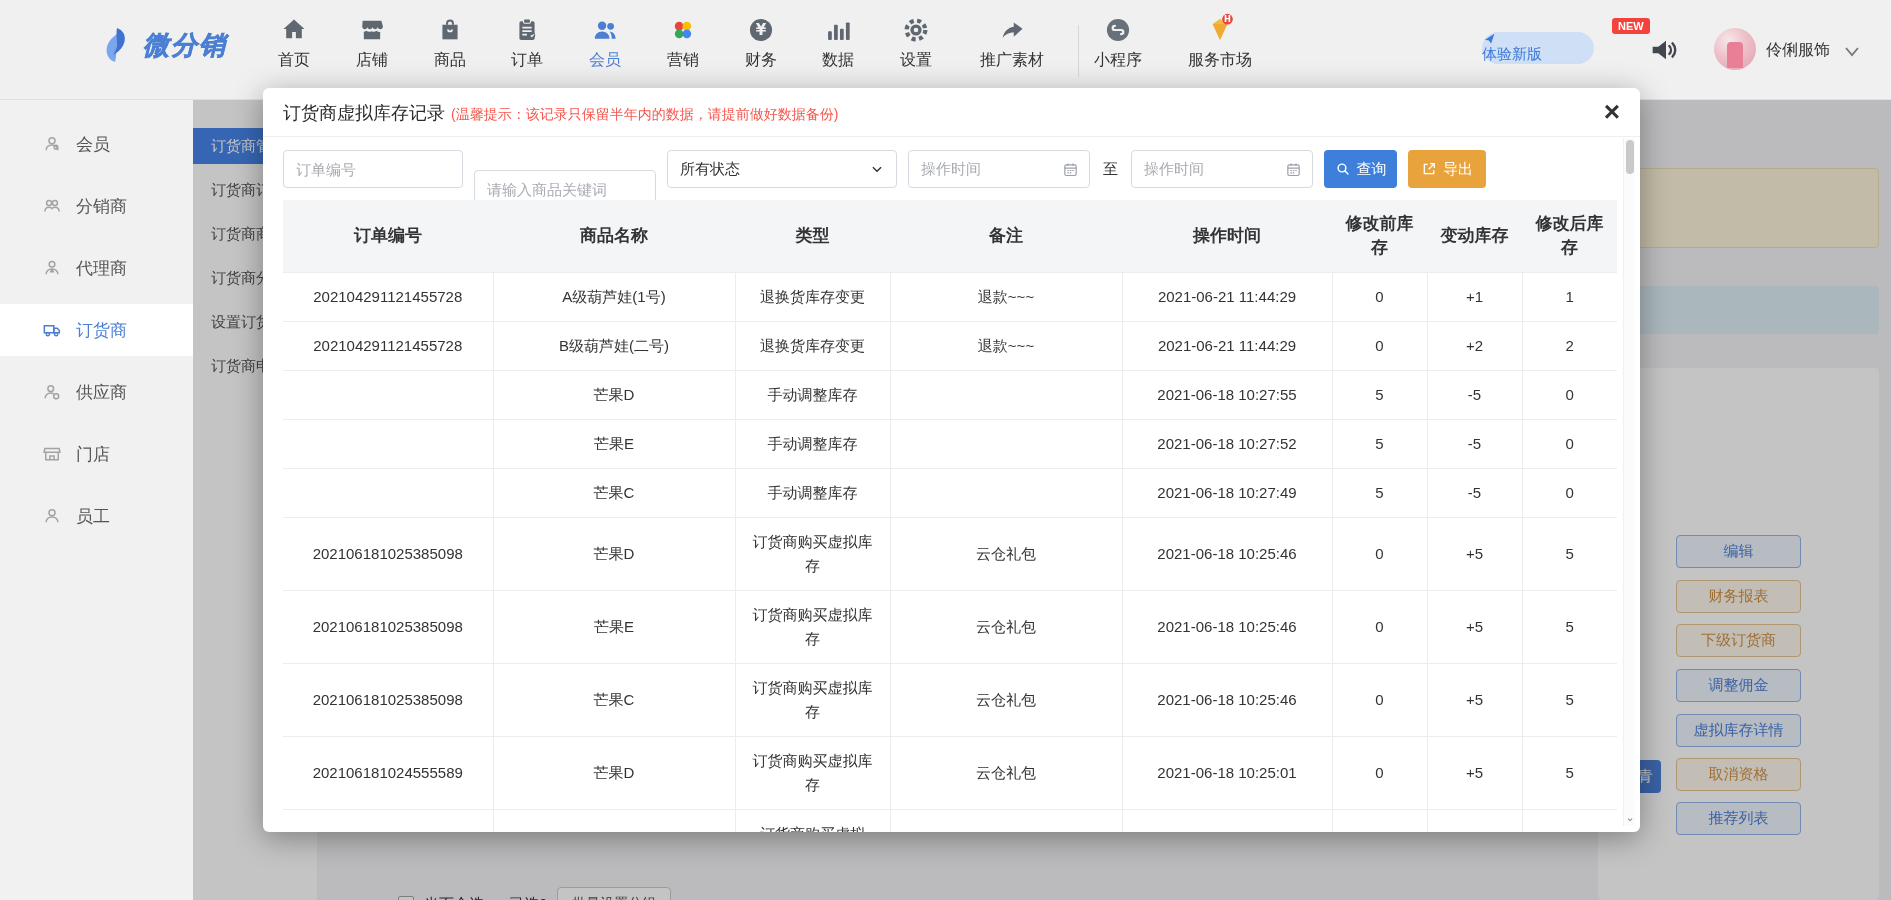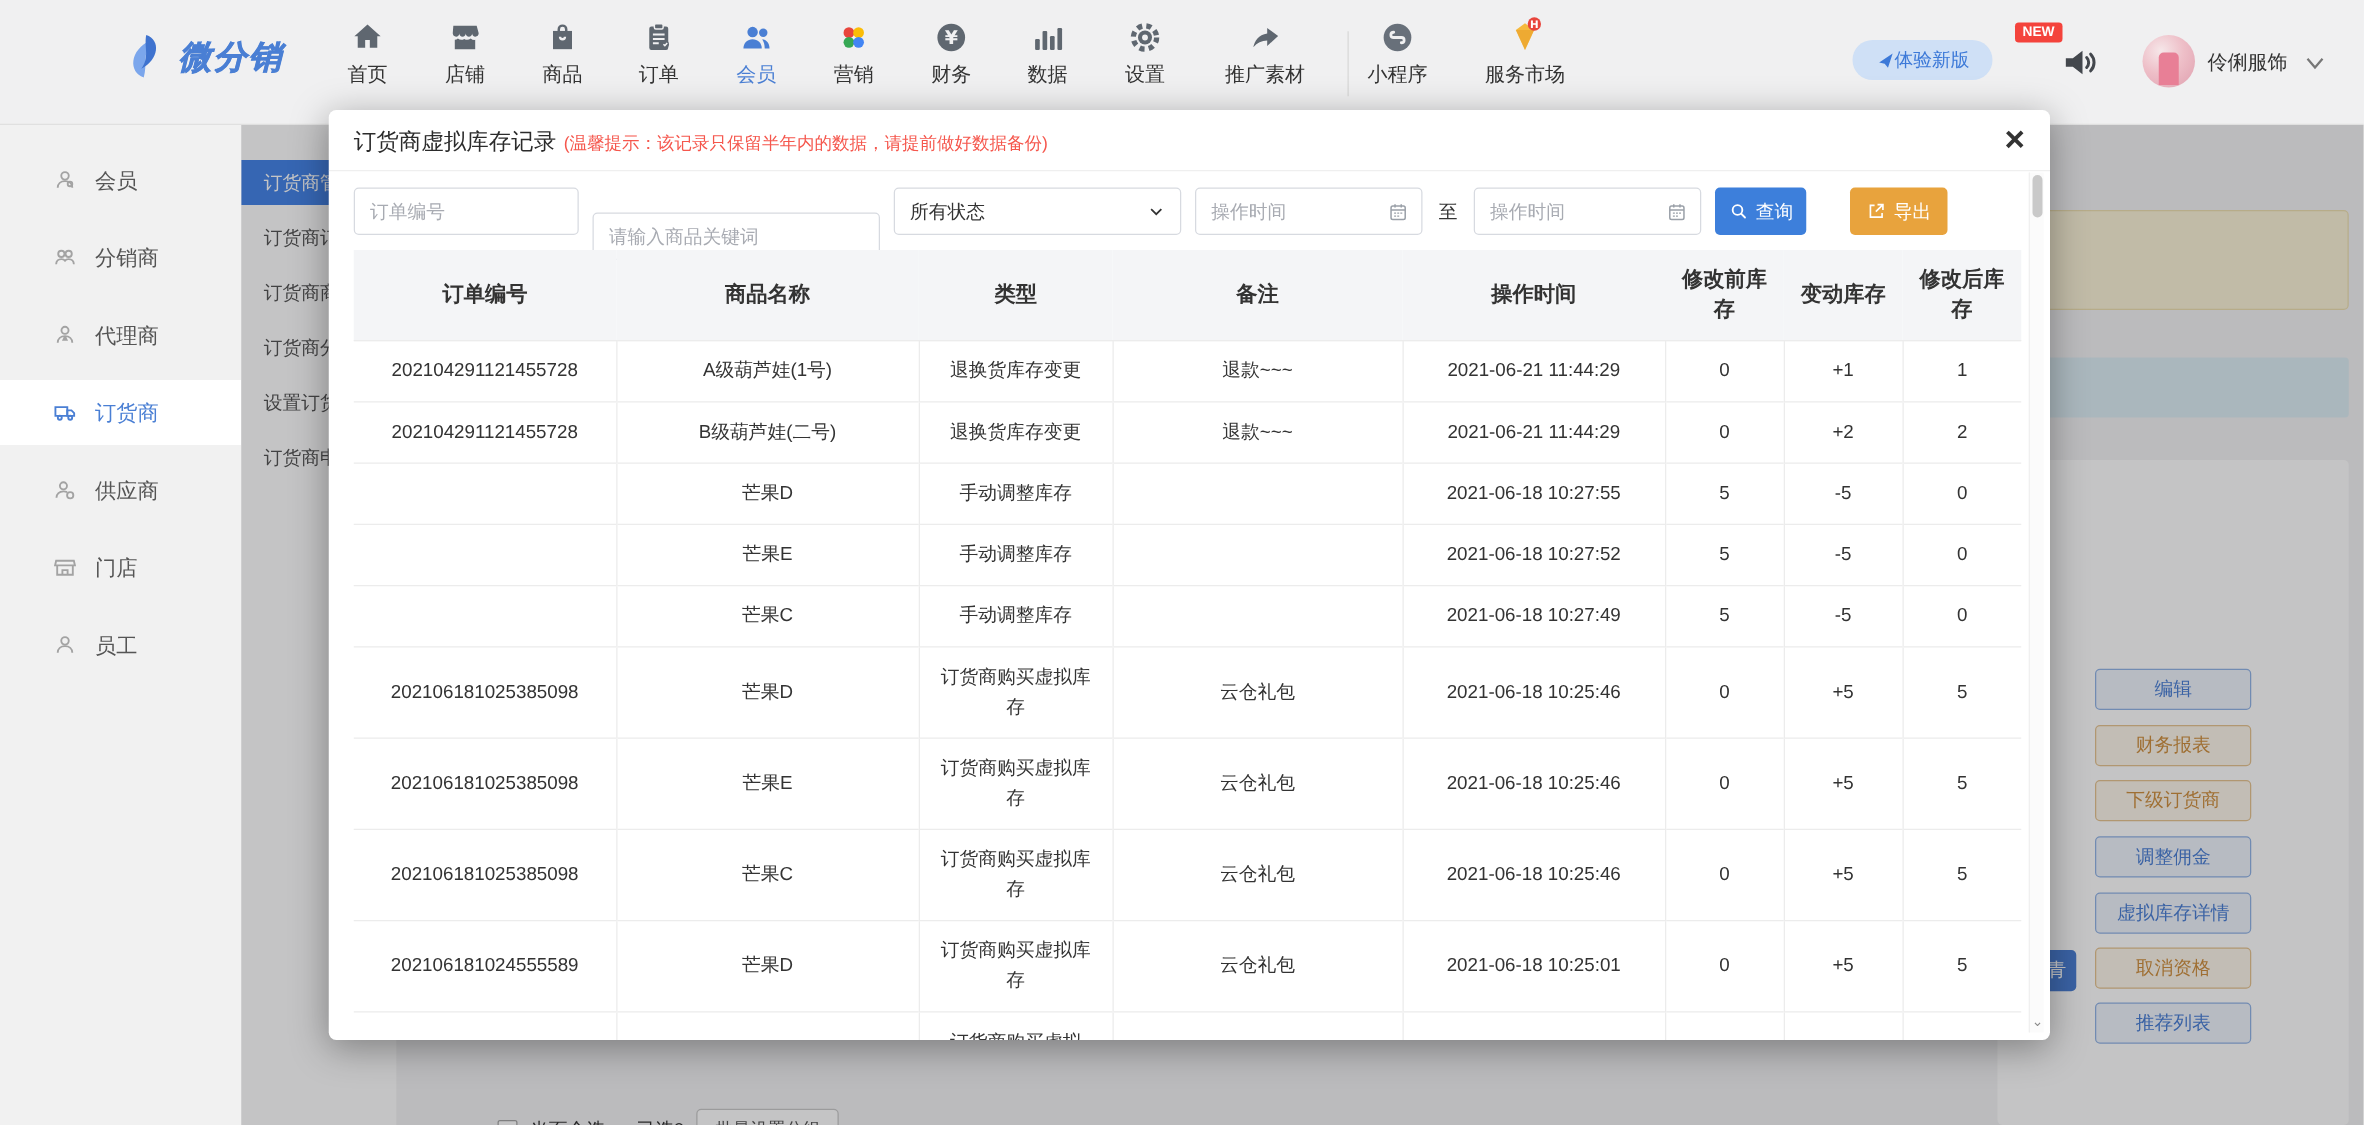--- a/index.html
+++ b/index.html
@@ -14,21 +14,21 @@
   
   .topnav { position:absolute; left:0; top:0; width:1891px; height:100px; background:#f0f0f1; border-bottom:1px solid #e0e0e0; z-index:10; }
   .logo { position:absolute; left:95px; top:22px; display:flex; align-items:center; }
   .logo-text { font-size:26px; font-weight:bold; font-style:italic; color:#4a7fd4; letter-spacing:2px; margin-left:8px;text-align:center; -webkit-text-stroke:.6px #4a7fd4; }
   .nav-item { position:absolute; top:8px; width:96px; transform:translateX(-50%); text-align:center; cursor:pointer; }
   .nav-item .nico { height:36px; display:flex; align-items:flex-end; justify-content:center; color:#5f6770; }
   .nav-item .nlabel { margin-top:6px; font-size:16px; color:#333; }
   .nav-item.active .nlabel { color:#4a7fd4; }
   .nav-item.active .nico { color:#4a7fd4; }
   .nav-divider { position:absolute; left:1078px; top:25px; width:1px; height:52px; background:#d8d8d8; }
-  .try-new { position:absolute; left:1482px; top:32px; width:112px; height:32px; background:#cfe0f6; border-radius:16px; display:flex; align-items:center; justify-content:center; gap:0; color:#3c79d8; font-size:15px; cursor:pointer; }
+  .try-new { position:absolute; left:1482px; top:32px; width:112px; height:32px; background:#cfe0f6; border-radius:16px; display:flex; align-items:flex-start; justify-content:center; gap:0; color:#3c79d8; font-size:15px; cursor:pointer;flex-direction:column; }
   .new-badge { position:absolute; left:1576px; top:18px; background:#f4433c; color:#fff; font-size:11px; padding:2px 6px; border-radius:3px; font-weight:bold;margin-left:36px; }
   .speaker { position:absolute; left:1648px; top:34px; width:32px; height:32px; }
   .avatar { position:absolute; left:1714px; top:28px; width:42px; height:42px; border-radius:50%; background:radial-gradient(circle at 35% 30%, #f6e7e9 0%, #eebfc8 45%, #df9fae 100%); overflow:hidden; }
   .avatar::after { content:""; position:absolute; left:13px; top:14px; width:16px; height:26px; background:#e87f96; border-radius:4px 4px 0 0; }
   .account-name { position:absolute; left:1766px; top:40px; font-size:16px; color:#333; }
   .acct-chev { position:absolute; left:1844px; top:44px; }
   
   .sidebar { position:absolute; left:0; top:100px; width:193px; height:800px; background:#f1f1f1; z-index:10; padding-top:18px; }
   .side-item { height:52px; margin-bottom:10px; display:flex; align-items:center; padding-left:42px; gap:14px; font-size:17px; color:#555; cursor:pointer; }
   .side-item svg { stroke:#a3a3a3; }
@@ -57,21 +57,21 @@
   .modal-hint { font-size:14px; color:#f5574d; margin-left:6px; }
   .modal-close { position:absolute; right:20px; top:6px; font-size:28px; color:#333; font-weight:bold; cursor:pointer; line-height:1.3; }
   .modal-sep { position:absolute; left:0; top:48px; width:100%; height:1px; background:#efefef; }
   .filters { position:absolute; left:20px; top:62px; height:38px; display:flex; gap:11px; align-items:center; }
   .f-input { height:38px; border:1px solid #d7dae0; border-radius:4px; font-size:15px; padding:0 12px; color:#333; outline:none; font-family:inherit; background:#fff; }
   .f-input::placeholder { color:#a8abb2; }
   .f-select { width:230px; height:38px; border:1px solid #d7dae0; border-radius:4px; display:flex; align-items:center; justify-content:space-between; padding:0 12px; font-size:15px; color:#333; cursor:pointer; background:#fff; }
   .f-date { width:182px; height:38px; border:1px solid #d7dae0; border-radius:4px; display:flex; align-items:center; justify-content:space-between; padding:0 10px 0 12px; font-size:15px; color:#a8abb2; cursor:text; background:#fff; }
   .to-label { font-size:15px; color:#333; padding:0 2px; }
   .q-btn { width:73px; height:38px; background:#3d7fdb; border:none; border-radius:4px; color:#fff; font-size:15px; display:flex; align-items:center; justify-content:center; gap:6px; cursor:pointer; font-family:Liberation Mono, monospace; }
-  .e-btn { width:78px; height:38px; background:#e8a33d; border:none; border-radius:4px; color:#fff; font-size:15px; display:flex; align-items:center; justify-content:center; gap:6px; cursor:pointer; font-family:inherit;margin-left:24px; }
+  .e-btn { width:78px; height:38px; background:#e8a33d; border:none; border-radius:4px; color:#fff; font-size:15px; display:flex; align-items:center; justify-content:center; gap:6px; cursor:pointer; font-family:inherit; }
   .vtable { position:absolute; left:20px; top:112px; width:1334px; border-collapse:collapse; table-layout:fixed; }
   .vtable th { background:#f4f5f7; font-size:17px; font-weight:bold; color:#333; padding:12px 8px; line-height:24px; text-align:center; }
   .vtable td { font-size:15px; color:#333; text-align:center; padding:12px 12px; line-height:24px; border-top:1px solid #ececec; border-right:1px solid #ececec; word-break:break-all; }
   .vtable td:last-child { border-right:none; }
   .mscroll { position:absolute; right:5px; top:50px; width:12px; bottom:6px; background:#fbfbfb; border-left:1px solid #f0f0f0; }
   .mthumb { position:absolute; left:2px; top:2px; width:8px; height:34px; background:#c9c9c9; border-radius:4px; }
   .marrow { position:absolute; left:0; bottom:2px; width:12px; text-align:center; font-size:11px; color:#888; }
 </style>
 </head>
 <body>
@@ -318,21 +318,21 @@
 
 <div class="modal">
   <div class="modal-title-row">
     <span>订货商虚拟库存记录</span><span class="modal-hint">(温馨提示：该记录只保留半年内的数据，请提前做好数据备份)</span>
   </div>
   <div class="modal-close">×</div>
   <div class="modal-sep"></div>
 
   <div class="filters">
     <input class="f-input" style="width: 180px;" placeholder="订单编号">
-    <input class="f-input" style="width: 230px; margin-top: 40px;" placeholder="请输入商品关键词">
+    <input class="f-input" style="width: 182px; margin-top: 40px;" placeholder="请输入商品关键词">
     <div class="f-select">
       <span>所有状态</span>
       <svg width="14" height="14" viewBox="0 0 24 24">
           <path d="M5 9l7 7 7-7" stroke="#333" stroke-width="2.4" fill="none"></path>
         </svg>
     </div>
     <div class="f-date">
       <span>操作时间</span>
       <svg width="17" height="17" viewBox="0 0 24 24">
           <rect x="4" y="5.5" width="16" height="15" rx="2" fill="none" stroke="#9aa0a8" stroke-width="1.7"></rect>

